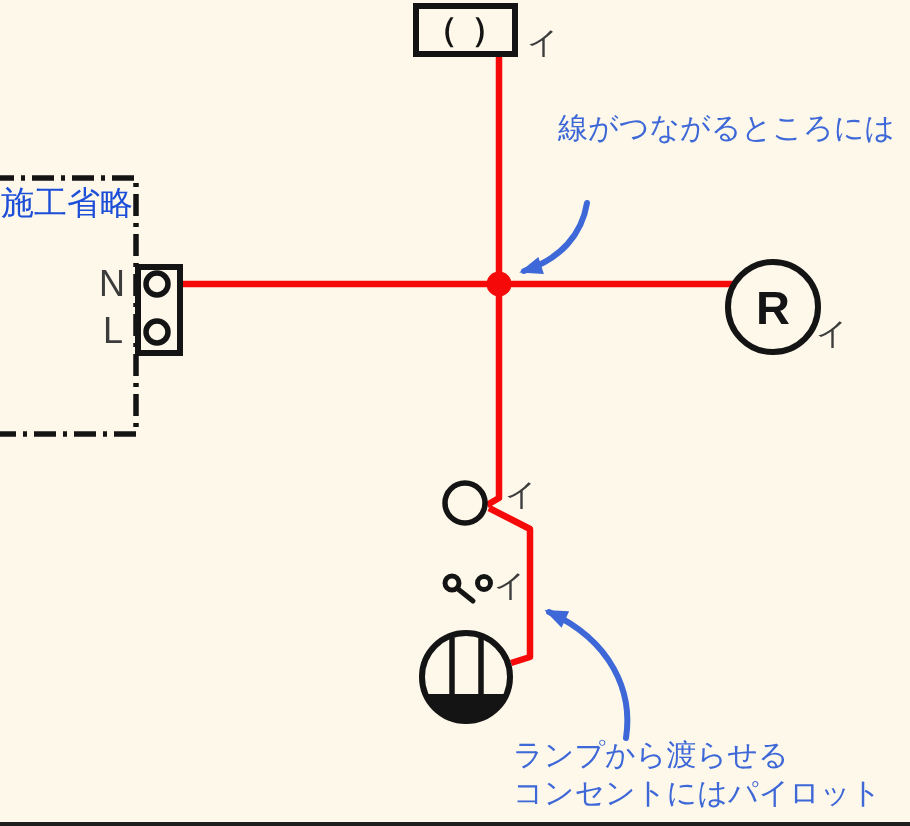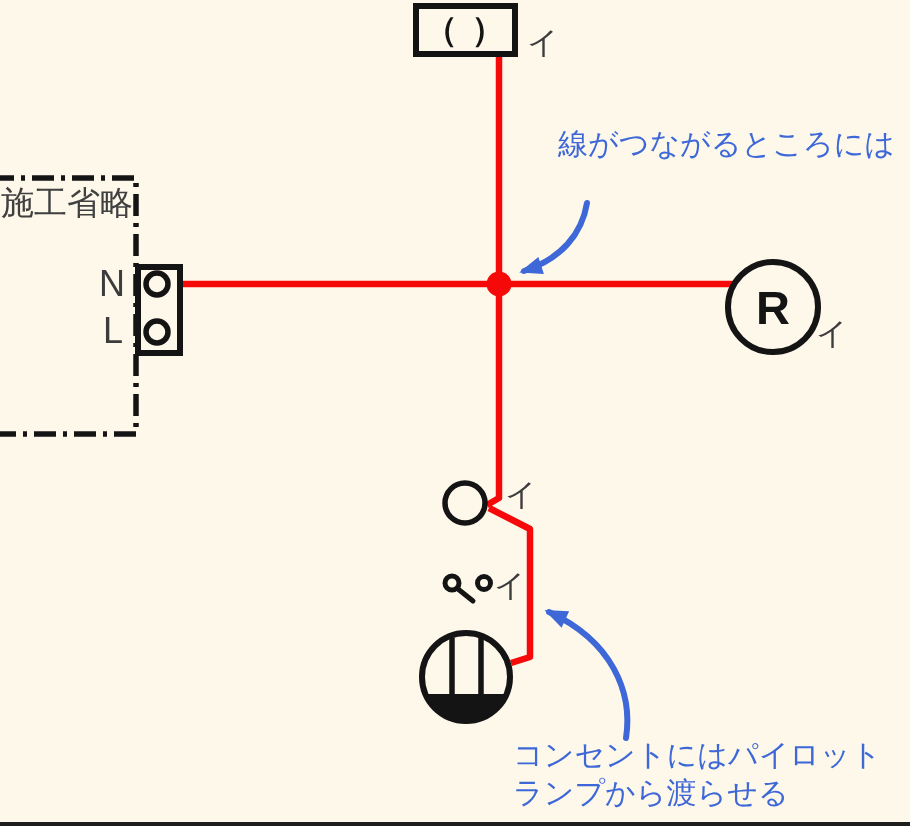--- a/index.html
+++ b/index.html
@@ -87,37 +87,37 @@
     <g>
       <circle cx="466" cy="677" r="44" fill="#FDF8EA" stroke="#141414" stroke-width="6"></circle>
       <path d="M 506.6 694 A 44 44 0 0 1 425.4 694 Z" fill="#141414"></path>
       <path d="M 452 638 V 697 M 481 638 V 697" stroke="#141414" stroke-width="5.5"></path>
     </g>
 
     <path d="M 587 203 C 582 234 561 259 524 271" fill="none" stroke="#3E68D8" stroke-width="6" stroke-linecap="round" marker-end="url(#arw)"></path>
     <path d="M 626 738 C 633 692 612 641 549 612" fill="none" stroke="#3E68D8" stroke-width="6" stroke-linecap="round" marker-end="url(#arw)"></path>
   </svg>
 
-  <div class="txt" style="left:1px; top:186px; font-size:33px; color:#404040;">施工省略</div>
+  <div class="txt" style="left:1px; top:186px; font-size:33px; color:#1d4ed8;">施工省略</div>
   <div class="txt" style="left:99px; top:266px; font-size:36px;">N</div>
   <div class="txt" style="left:103px; top:313px; font-size:36px;">L</div>
 
   <div class="center-box ink" style="left:413px; top:5px; width:105px; height:49px; font-size:34px; font-weight:bold; letter-spacing:2px;">（ ）</div>
   <div class="txt circuit-mark" style="left:527px; top:27px;">イ</div>
 
   <div class="center-box ink" style="left:748px; top:282px; width:50px; height:50px; font-size:47px; font-weight:bold;">R</div>
   <div class="txt circuit-mark" style="left:816px; top:318px;">イ</div>
 
   <div class="txt circuit-mark" style="left:505px; top:479px;">イ</div>
 
   <div class="txt circuit-mark" style="left:494px; top:570px;">イ</div>
 
-  <div class="blue-note" style="left:558px; top:125px;">
+  <div class="blue-note" style="left:558px; top:109px;">
     <div class="ln">線がつながるところには</div>
   </div>
 
   <div class="blue-note" style="left:513px; top:736px;">
+    <div class="ln" style="line-height:38px;">ランプから渡らせる</div>
     <div class="ln" style="line-height:38px;">コンセントにはパイロット</div>
-    <div class="ln" style="line-height:38px;">ランプから渡らせる</div>
   </div>
 
   <div class="bottom-bar"></div>
 </div>
 
 </body></html>

